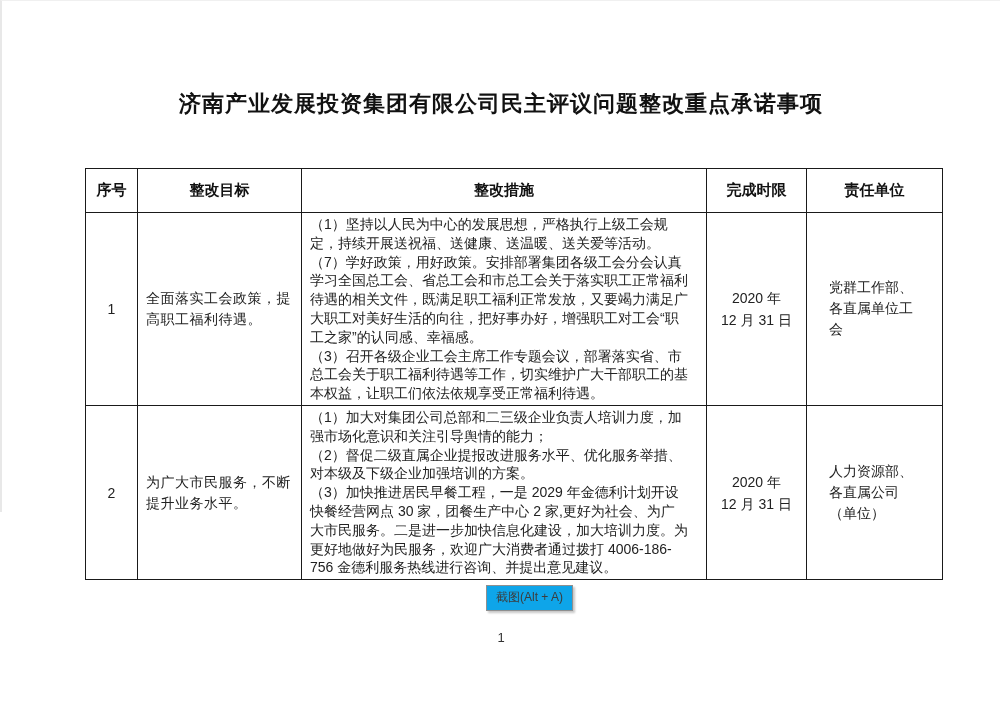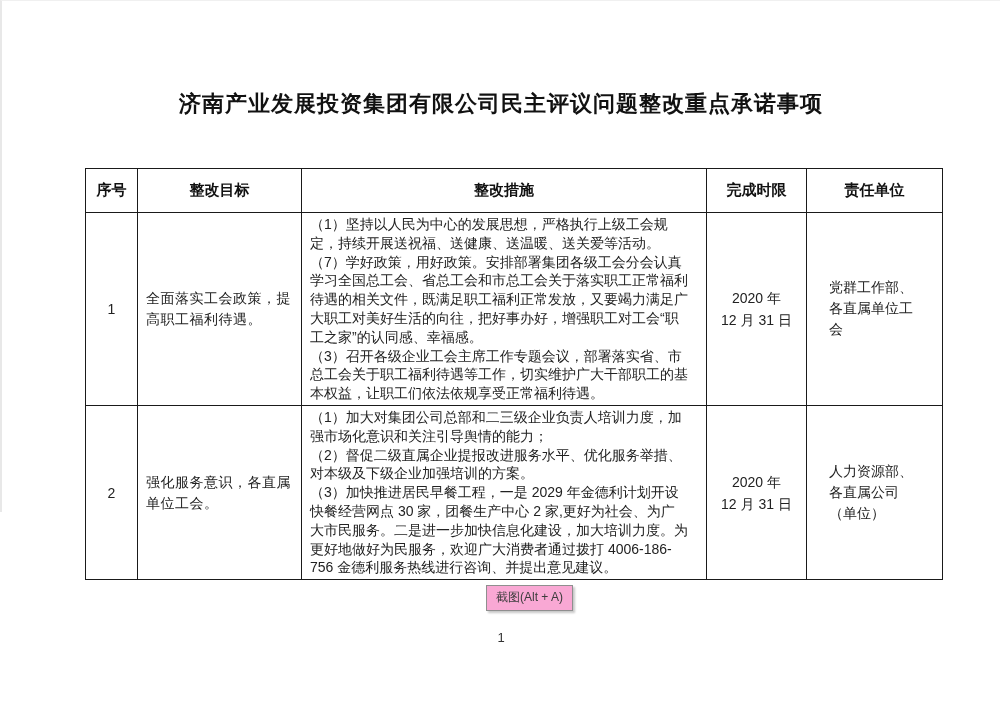--- a/index.html
+++ b/index.html
@@ -69,21 +69,21 @@
   td.cell-unit {
     padding: 4px 22px;
     line-height: 21px;
     white-space: pre-wrap;
   }
   .row-1 td { height: 189px; }
   .row-2 td { height: 172px; }
   .tooltip {
     position: absolute;
     left: 484px; top: 584px;
-    background: #f9a8d4;
+    background: #0ea5e9;
     border: 1px solid #8f8f8f;
     box-shadow: 2px 2px 2px rgba(0,0,0,0.22);
     padding: 3px 9px 4px 9px;
     font-size: 12px;
     color: #3c3c3c;
     white-space: nowrap;
   }
   .page-number {
     position: absolute;
     left: 0; right: 0; top: 629px;
@@ -123,21 +123,21 @@
         <td class="cell-measures">（1）坚持以人民为中心的发展思想，严格执行上级工会规定，持续开展送祝福、送健康、送温暖、送关爱等活动。
 （7）学好政策，用好政策。安排部署集团各级工会分会认真学习全国总工会、省总工会和市总工会关于落实职工正常福利待遇的相关文件，既满足职工福利正常发放，又要竭力满足广大职工对美好生活的向往，把好事办好，增强职工对工会“职工之家”的认同感、幸福感。
 （3）召开各级企业工会主席工作专题会议，部署落实省、市总工会关于职工福利待遇等工作，切实维护广大干部职工的基本权益，让职工们依法依规享受正常福利待遇。</td>
         <td class="cell-deadline">2020 年
 12 月 31 日</td>
         <td class="cell-unit">党群工作部、
 各直属单位工会</td>
       </tr>
       <tr class="row-2">
         <td class="cell-no">2</td>
-        <td class="cell-goal">强化服务意识，各直属单位工会。</td>
+        <td class="cell-goal">为广大市民服务，不断提升业务水平。</td>
         <td class="cell-measures">（1）加大对集团公司总部和二三级企业负责人培训力度，加强市场化意识和关注引导舆情的能力；
 （2）督促二级直属企业提报改进服务水平、优化服务举措、对本级及下级企业加强培训的方案。
 （3）加快推进居民早餐工程，一是 2029 年金德利计划开设快餐经营网点 30 家，团餐生产中心 2 家,更好为社会、为广大市民服务。二是进一步加快信息化建设，加大培训力度。为更好地做好为民服务，欢迎广大消费者通过拨打 4006-186-756 金德利服务热线进行咨询、并提出意见建议。</td>
         <td class="cell-deadline">2020 年
 12 月 31 日</td>
         <td class="cell-unit">人力资源部、
 各直属公司（单位）</td>
       </tr>
     </tbody>
   </table>

